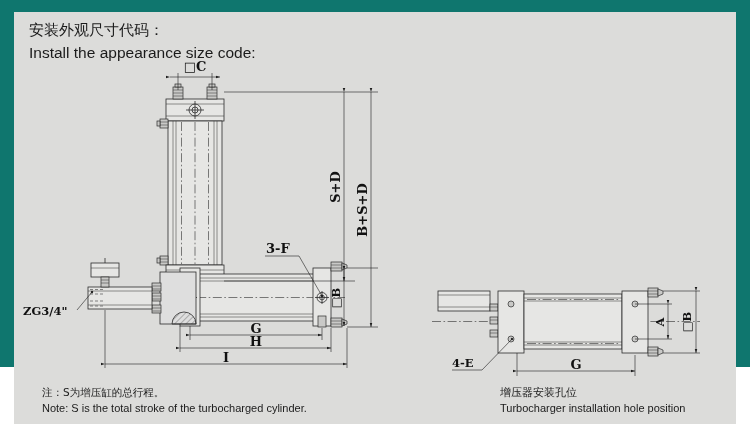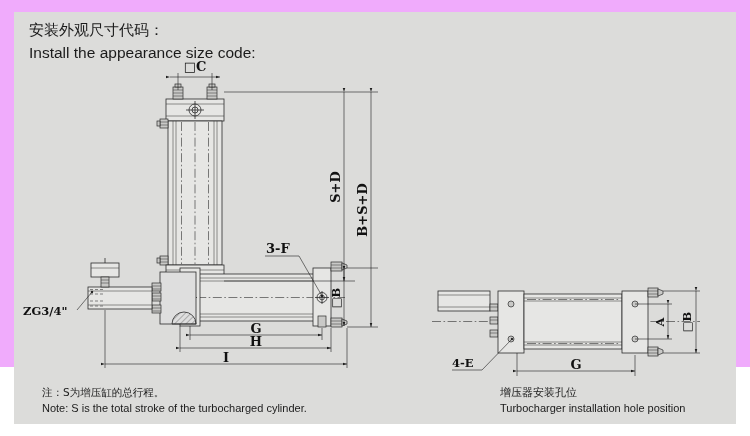--- a/index.html
+++ b/index.html
@@ -10,21 +10,21 @@
   body {
     width: 750px;
     height: 436px;
     overflow: hidden;
     font-family: "Liberation Sans", sans-serif;
   }
   #page {
     position: relative;
     width: 750px;
     height: 367px;
-    background: #f0abfc;
+    background: #0f766e;
   }
   #canvas-bg {
     position: absolute;
     left: 14px;
     top: 12px;
     width: 722px;
     height: 412px;
     background: #dcdcda;
   }
   svg#drawing {

